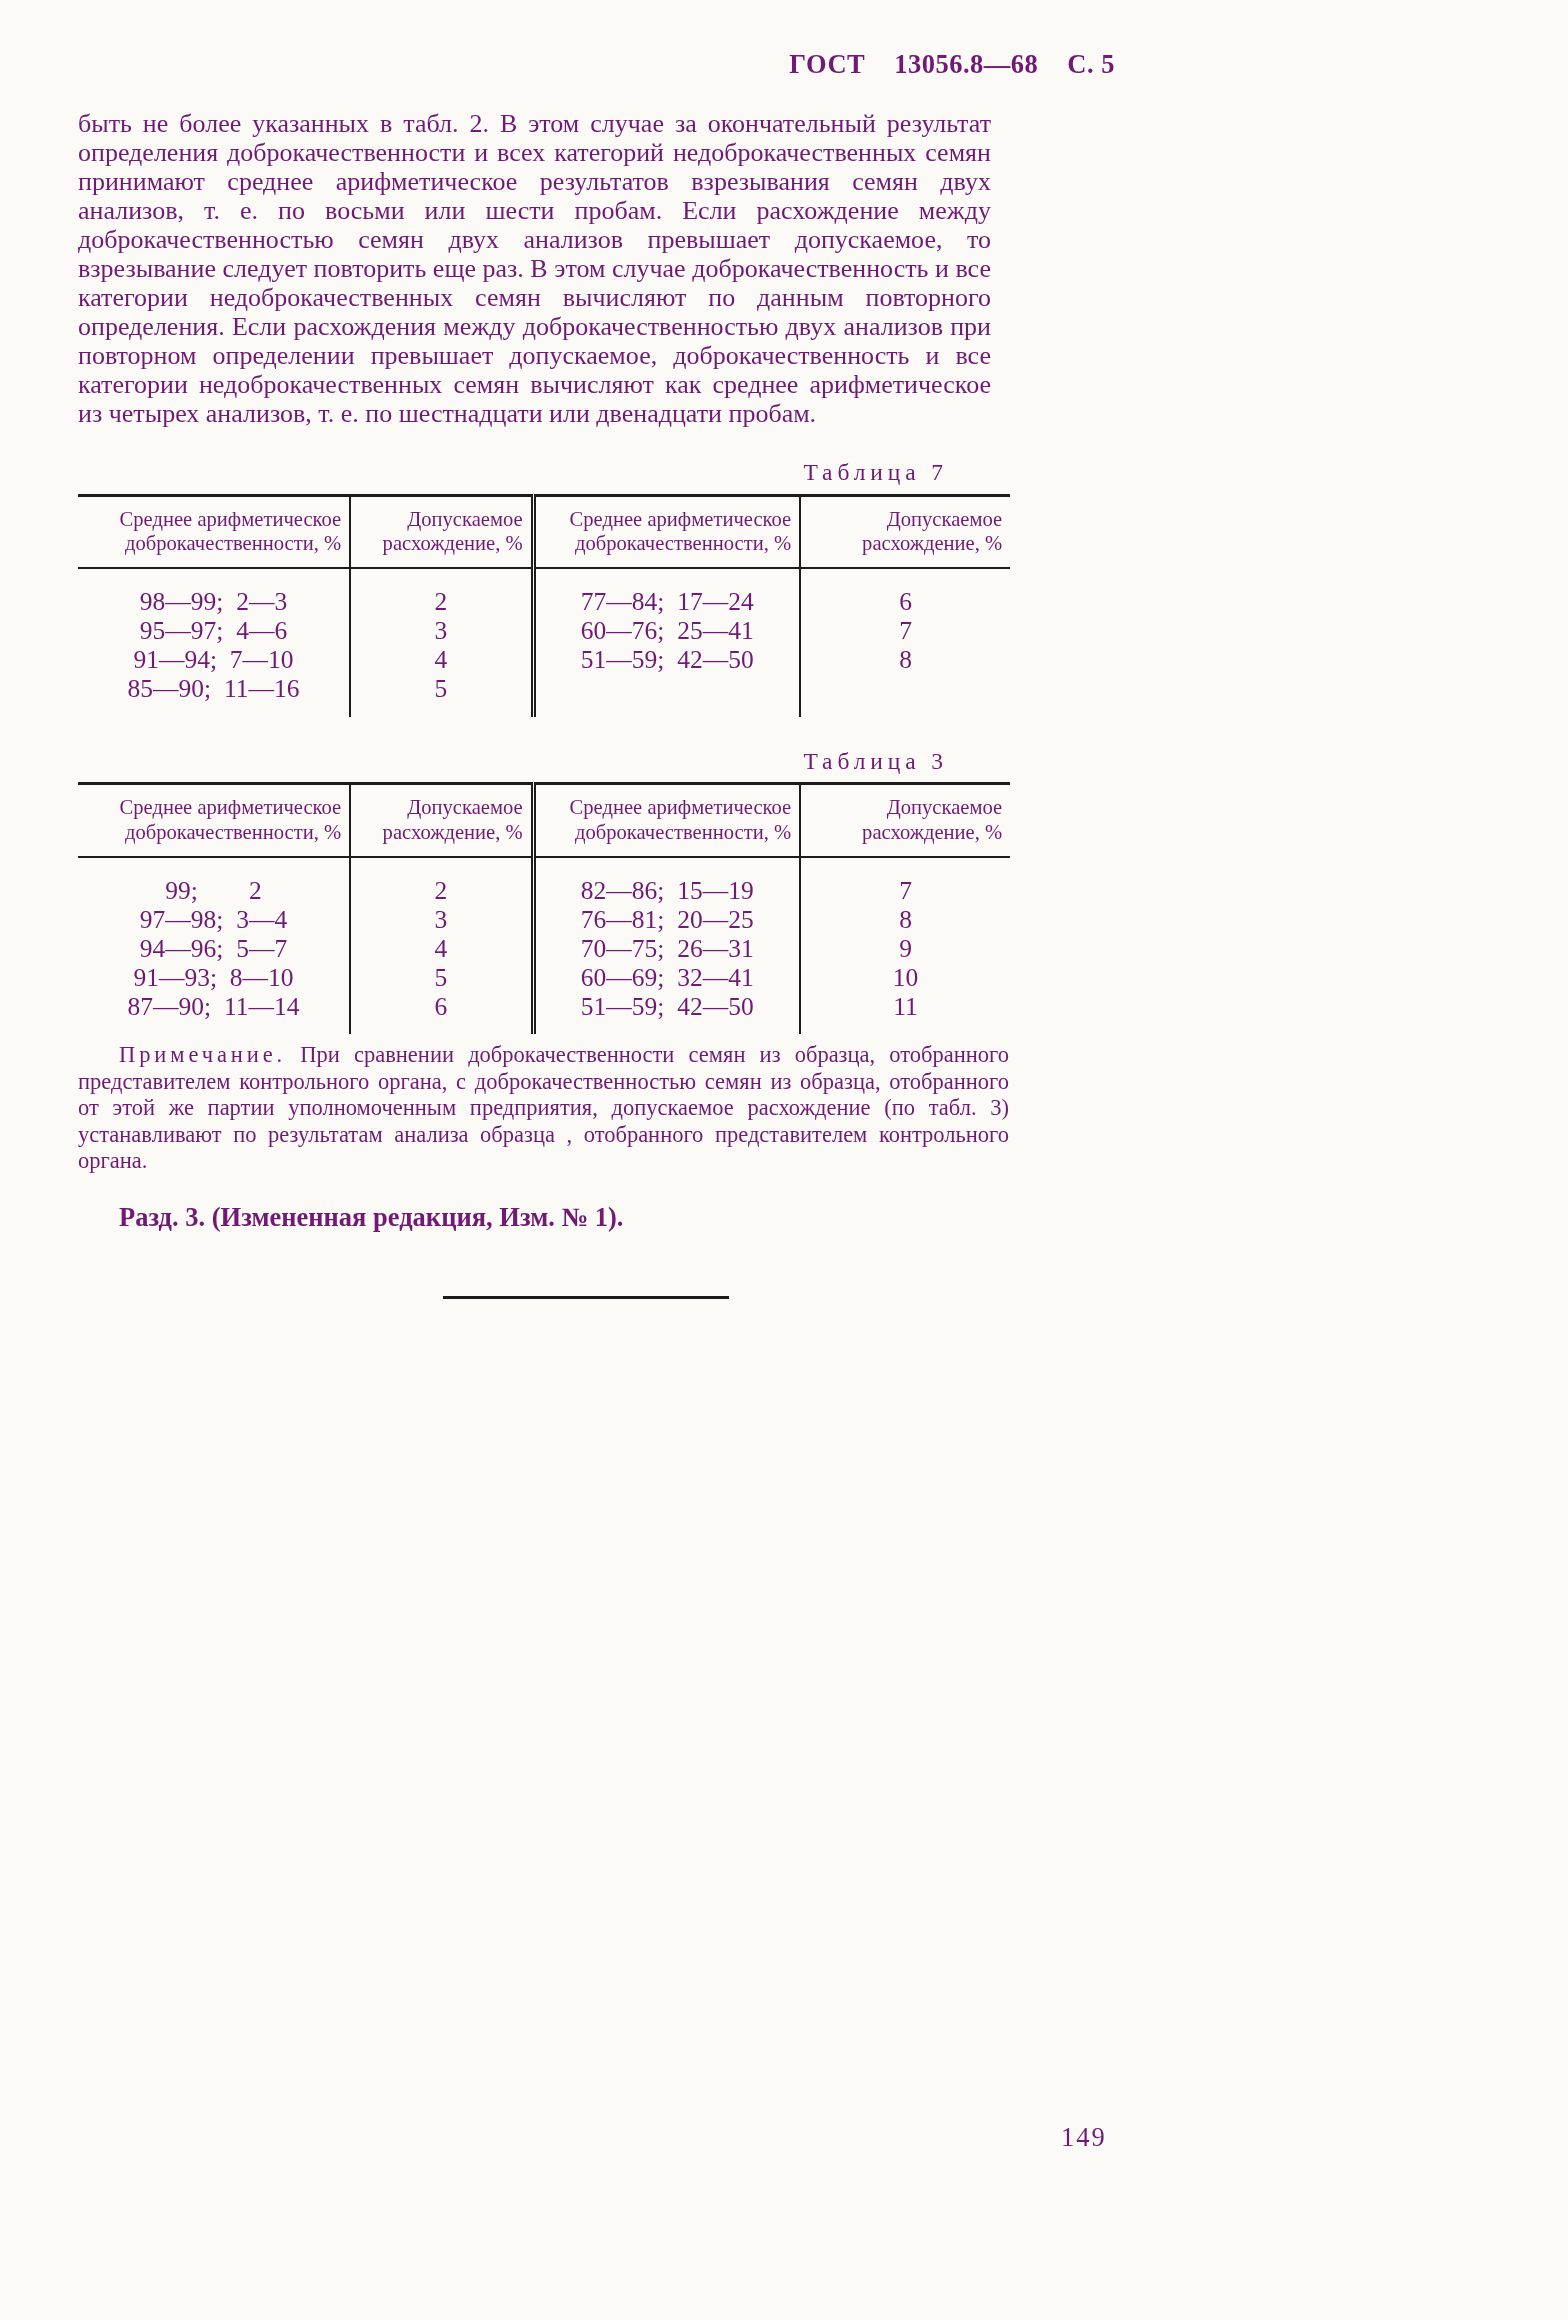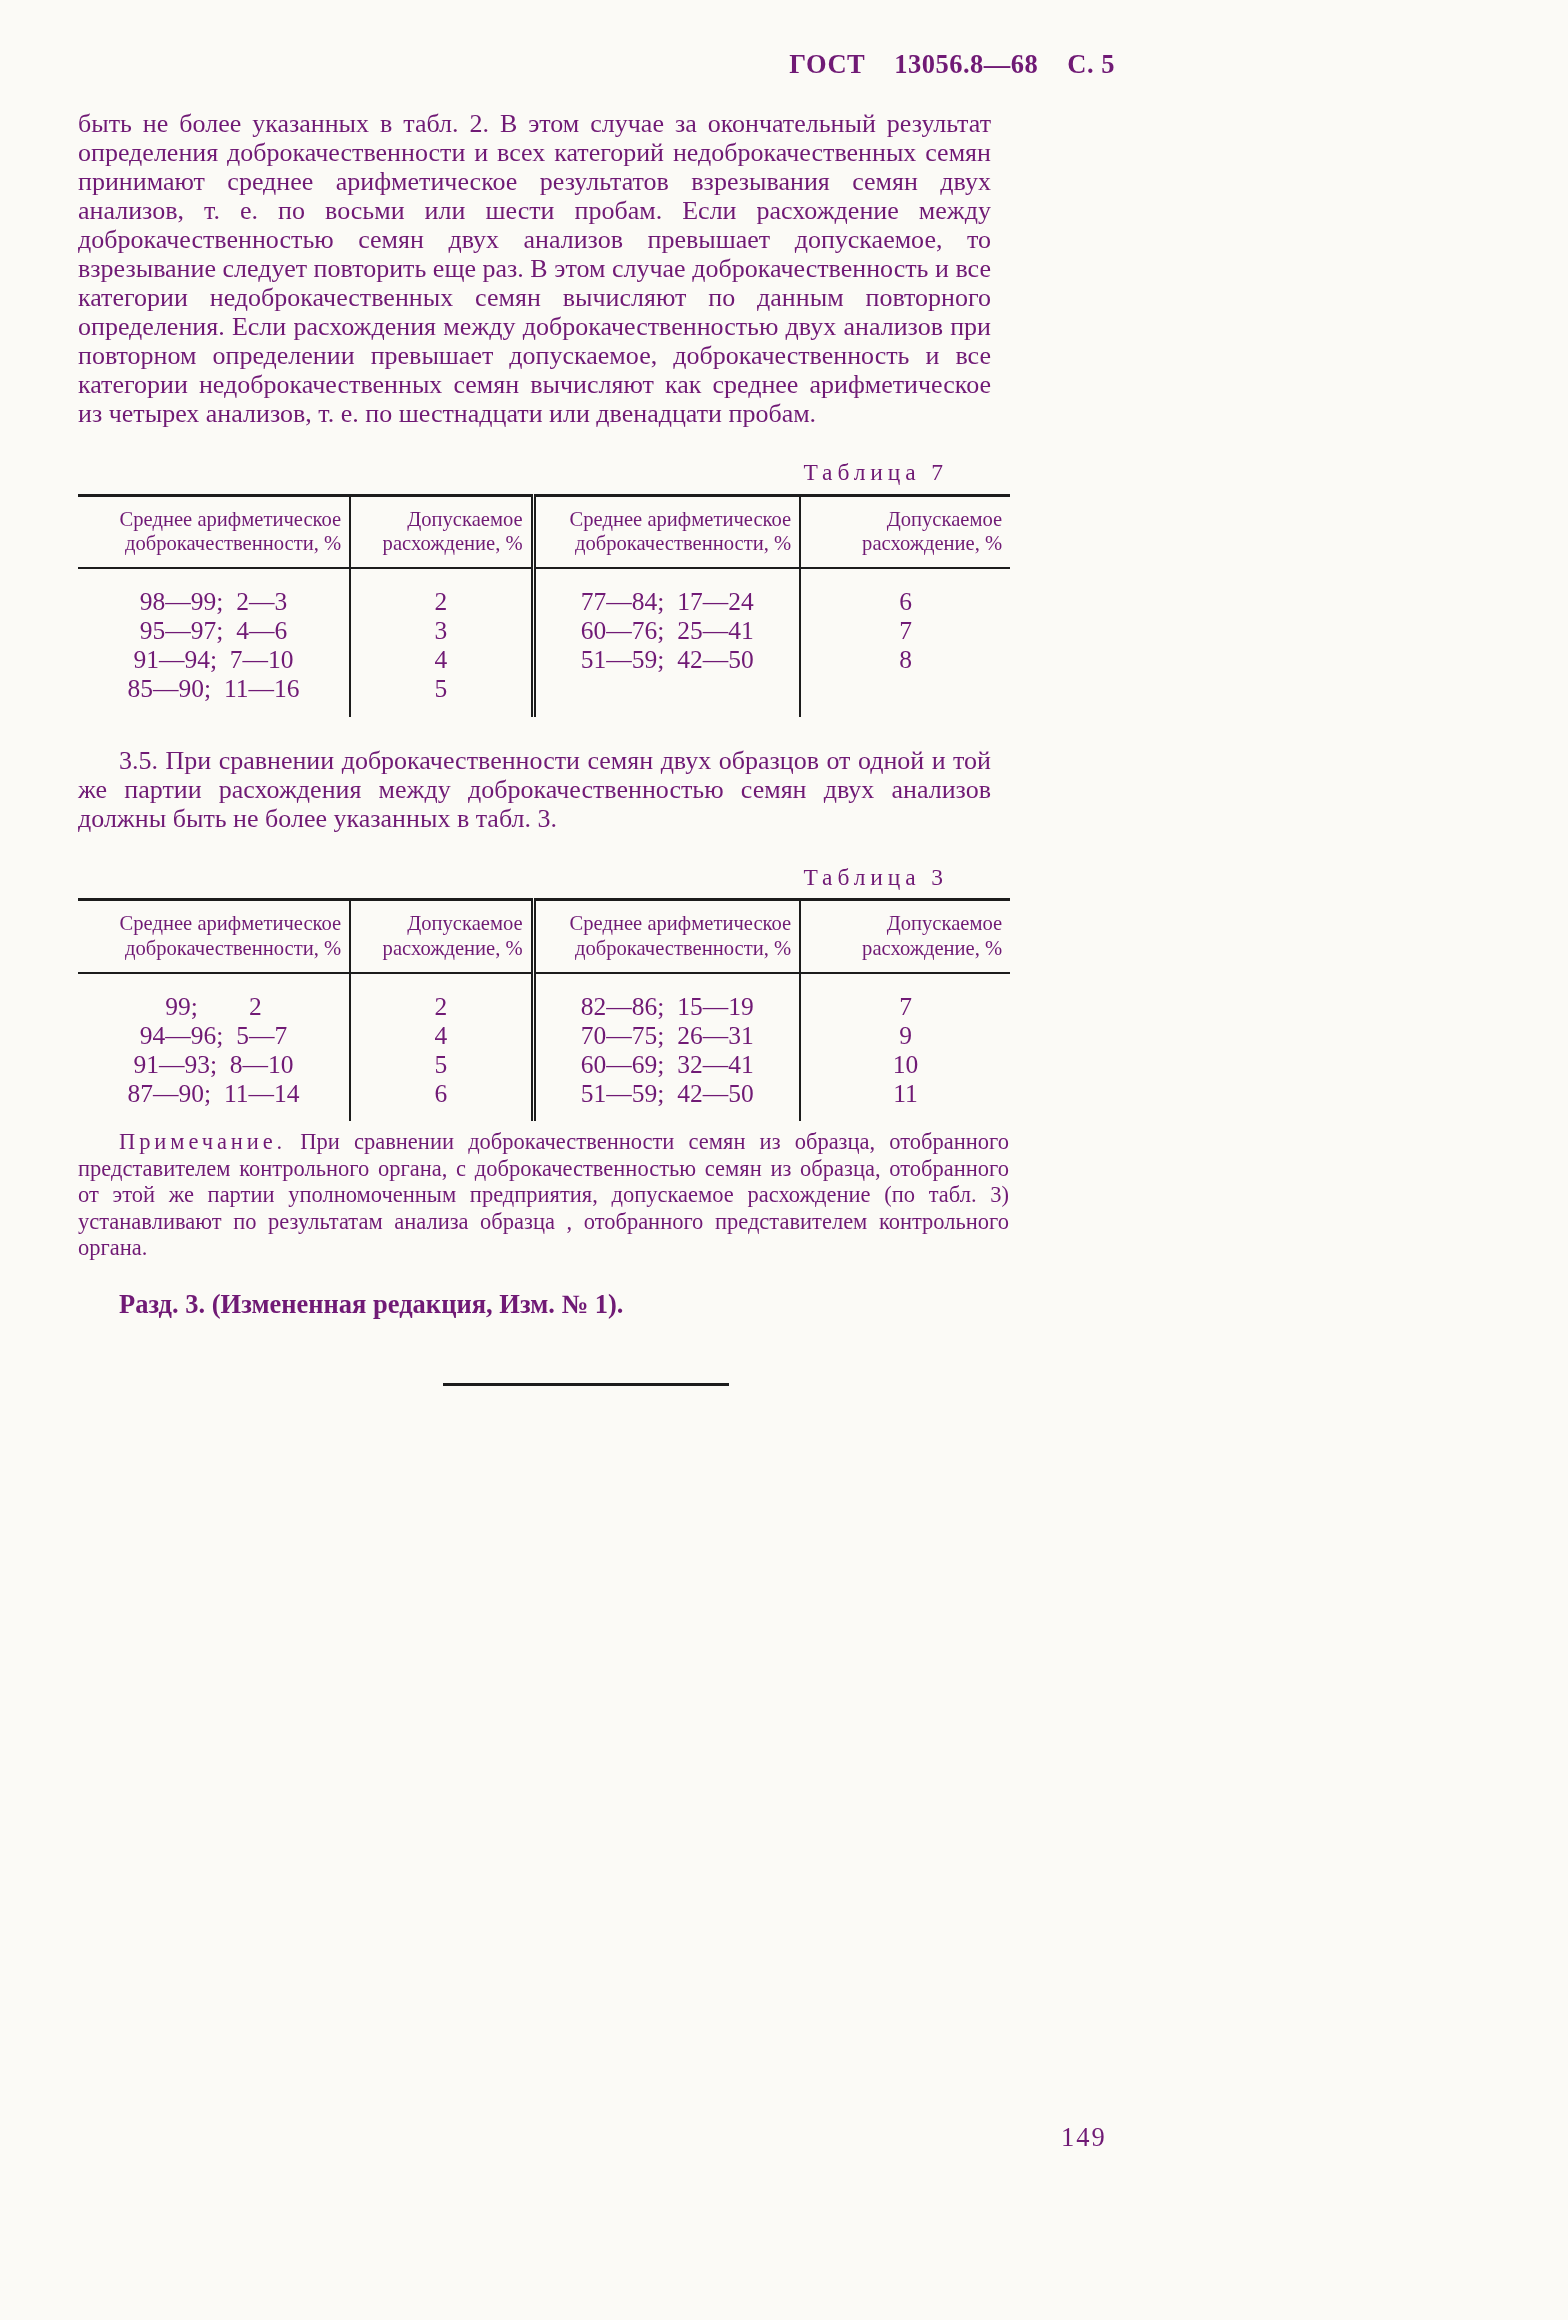--- a/index.html
+++ b/index.html
@@ -164,21 +164,20 @@
       </tr>
       <tr>
         <td>85—90;&nbsp; 11—16</td>
         <td>5</td>
         <td></td>
         <td></td>
       </tr>
     </tbody>
   </table>
 
-  <p class="body-text indented">3.5. При сравнении доброкачественности семян двух образцов от одной и той же партии расхождения между доброкачественностью семян двух анализов должны быть не более указанных в табл. 3.</p>
 
   <div class="table-label">Таблица 3</div>
 
   <table class="gost-table">
     <colgroup>
         <col class="col1">
         <col class="col2">
         <col class="col3">
         <col class="col4">
       </colgroup>
@@ -191,20 +190,26 @@
       </tr>
     </thead>
     <tbody>
       <tr>
         <td>99;&nbsp;&nbsp;&nbsp;&nbsp;&nbsp;&nbsp;&nbsp; 2</td>
         <td>2</td>
         <td>82—86;&nbsp; 15—19</td>
         <td>7</td>
       </tr>
       <tr>
+        <td>97—98;&nbsp; 3—4</td>
+        <td>3</td>
+        <td>76—81;&nbsp; 20—25</td>
+        <td>8</td>
+      </tr>
+      <tr>
         <td>94—96;&nbsp; 5—7</td>
         <td>4</td>
         <td>70—75;&nbsp; 26—31</td>
         <td>9</td>
       </tr>
       <tr>
         <td>91—93;&nbsp; 8—10</td>
         <td>5</td>
         <td>60—69;&nbsp; 32—41</td>
         <td>10</td>

